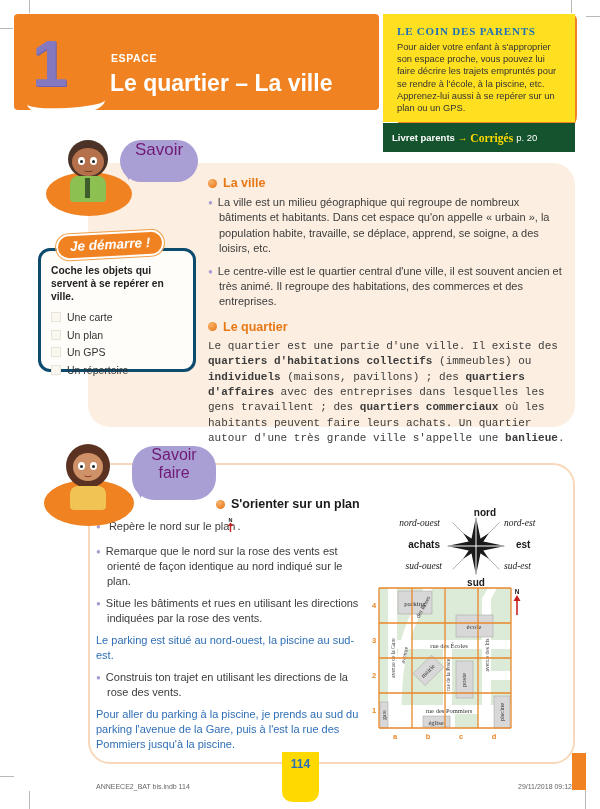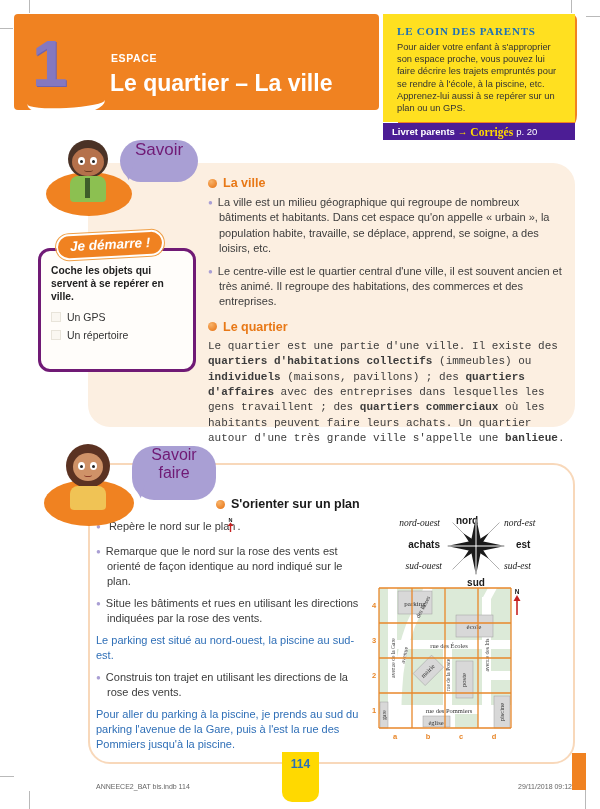--- a/index.html
+++ b/index.html
@@ -15,36 +15,36 @@
   .chapter-num { left:18px; top:18px; font-size:64px; font-weight:bold; color:#8478c0; text-shadow:1px 1px 0 #6f63ae; line-height:64px; }
   .swoosh { left:13px; top:74px; width:78px; height:28px; border-bottom:8px solid #fff; border-radius:50%; transform:rotate(-3deg); }
   .kicker { left:97px; top:38px; font-size:10.5px; font-weight:bold; color:#fff; letter-spacing:.6px; }
   .page-title { left:96px; top:56px; font-size:23px; font-weight:bold; color:#fff; }
 
   
   .parents-back { left:398px; top:14px; width:179px; height:119px; background:#f08221; border-radius:6px 6px 18px 10px; }
   .parents-box { left:383px; top:14px; width:192px; height:108px; background:#ffe020; padding:11px 12px 0 14px; }
   .parents-title { font-family:"Liberation Serif",serif; font-size:11px; font-weight:bold; color:#1d70b7; letter-spacing:.8px; margin-bottom:4px; }
   .parents-body { font-size:9.3px; line-height:12.2px; color:#333; }
-  .parents-bar { left:383px; top:123px; width:192px; height:17px; background:#4c1d95; color:#fff; font-size:9.5px; display:flex; align-items:center; padding-left:9px; gap:3px; }
+  .parents-bar { left:383px; top:123px; width:192px; height:29px; background:#14532d; color:#fff; font-size:9.5px; display:flex; align-items:center; padding-left:9px; gap:3px; }
   .parents-bar .lk { color:#ffd900; font-weight:bold; }
   .parents-bar .corr { color:#ffd900; font-weight:bold; font-family:"Liberation Serif",serif; font-size:11.5px; }
 
   
   .char-ellipse { background:#f08221; border-radius:50%; }
   .bubble { background:#a99fd4; color:#701a75; text-align:center; border-radius:22px; display:flex; flex-direction:column; justify-content:flex-start; z-index:6; }
   .bubble .tail { position:absolute; left:-6px; bottom:4px; width:0; height:0; border:9px solid transparent; border-right-color:#a99fd4; transform:rotate(18deg); }
   .head { position:absolute; border-radius:50%; }
   .eye { position:absolute; width:7px; height:8px; background:#fff; border-radius:50%; }
   .eye:after { content:""; position:absolute; left:2px; top:3px; width:3px; height:3px; background:#222; border-radius:50%; }
 
   
   .savoir-box { left:88px; top:163px; width:487px; height:264px; background:#fcefe1; border-radius:22px; }
   .demarre-badge { left:56px; top:232px; background:#f08221; color:#fff; font-weight:bold; font-style:italic; font-size:13.5px; padding:3px 12px 4px; border:2px solid #fff; outline:1px solid #f0a048; border-radius:13px; transform:rotate(-3deg); z-index:8; }
-  .demarre-box { left:38px; top:248px; width:158px; height:124px; background:#fffdfa; border:3px solid #701a75; border-radius:12px; padding:14px 8px 0 10px; z-index:5; }
+  .demarre-box { left:38px; top:248px; width:158px; height:124px; background:#fffdfa; border:3px solid #0c4a6e; border-radius:12px; padding:14px 8px 0 10px; z-index:5; }
   .demarre-prompt { font-size:10.3px; font-weight:bold; line-height:12.8px; color:#222; margin-bottom:5px; }
   .opt { display:flex; align-items:center; gap:6px; font-size:10.5px; color:#333; height:17.5px; }
   .opt .cb { width:10px; height:10px; background:#faf7f1; border:1px solid #e8e4da; }
 
   .lesson { left:208px; top:176px; width:358px; }
   .sec-h { font-size:12.5px; font-weight:bold; color:#e87816; margin-bottom:5px; display:flex; align-items:center; gap:6px; }
   .sec-h .dot, .sf-h .dot { width:9px; height:9px; border-radius:50%; background:radial-gradient(circle at 35% 30%, #f8b36a, #e66f0e); flex:0 0 auto; }
   .para { font-size:11px; line-height:15.4px; color:#3c3c3c; margin-bottom:7px; text-indent:-11px; padding-left:11px; }
   .para:before { content:"●"; color:#a99fd4; font-size:8px; margin-right:5px; vertical-align:1px; }
   .para.nobullet { text-indent:0; padding-left:0;font-family:Liberation Mono, monospace; }
@@ -117,20 +117,28 @@
   </div>
 </div>
 <div class="abs bubble" style="left:120px;top:140px;width:78px;height:42px;font-size:17px">
   <div class="tail"></div>
   <span>Savoir</span>
 </div>
 
 <div class="abs demarre-badge">Je démarre !</div>
 <div class="abs demarre-box">
   <div class="demarre-prompt">Coche les objets qui servent à se repérer en ville.</div>
+  <div class="opt">
+      <span class="cb"></span>
+      <span>Une carte</span>
+    </div>
+  <div class="opt">
+      <span class="cb"></span>
+      <span>Un plan</span>
+    </div>
   <div class="opt">
       <span class="cb"></span>
       <span>Un GPS</span>
     </div>
   <div class="opt">
       <span class="cb"></span>
       <span>Un répertoire</span>
     </div>
 </div>
 
@@ -180,21 +188,21 @@
         </svg></span><span>.</span>
   </p>
   <p class="step">Remarque que le nord sur la rose des vents est orienté de façon identique au nord indiqué sur le plan.</p>
   <p class="step">Situe les bâtiments et rues en utilisant les directions indiquées par la rose des vents.</p>
   <p class="answer">Le parking est situé au nord-ouest, la piscine au sud-est.</p>
   <p class="step">Construis ton trajet en utilisant les directions de la rose des vents.</p>
   <p class="answer">Pour aller du parking à la piscine, je prends au sud du parking l'avenue de la Gare, puis à l'est la rue des Pommiers jusqu'à la piscine.</p>
 </div>
 
 <div class="abs compass">
-  <div class="lbl card" style="left:78px;top:12px;width:40px;text-align:left">nord</div>
+  <div class="lbl card" style="left:78px;top:4px;width:40px;text-align:right">nord</div>
   <div class="lbl inter" style="left:0;top:15px;width:62px;text-align:right">nord-ouest</div>
   <div class="lbl inter" style="left:126px;top:15px">nord-est</div>
   <div class="lbl card" style="left:14px;top:36px;width:48px;text-align:right">achats</div>
   <div class="lbl card" style="left:138px;top:36px">est</div>
   <div class="lbl inter" style="left:8px;top:58px;width:56px;text-align:right">sud-ouest</div>
   <div class="lbl inter" style="left:126px;top:58px">sud-est</div>
   <div class="lbl card" style="left:78px;top:74px;width:40px;text-align:center">sud</div>
   <svg style="position:absolute;left:69px;top:13px" width="58" height="60" viewBox="0 0 52 52">
     <line x1="5" y1="5" x2="47" y2="47" stroke="#999" stroke-width="0.7"></line>
     <line x1="47" y1="5" x2="5" y2="47" stroke="#999" stroke-width="0.7"></line>

